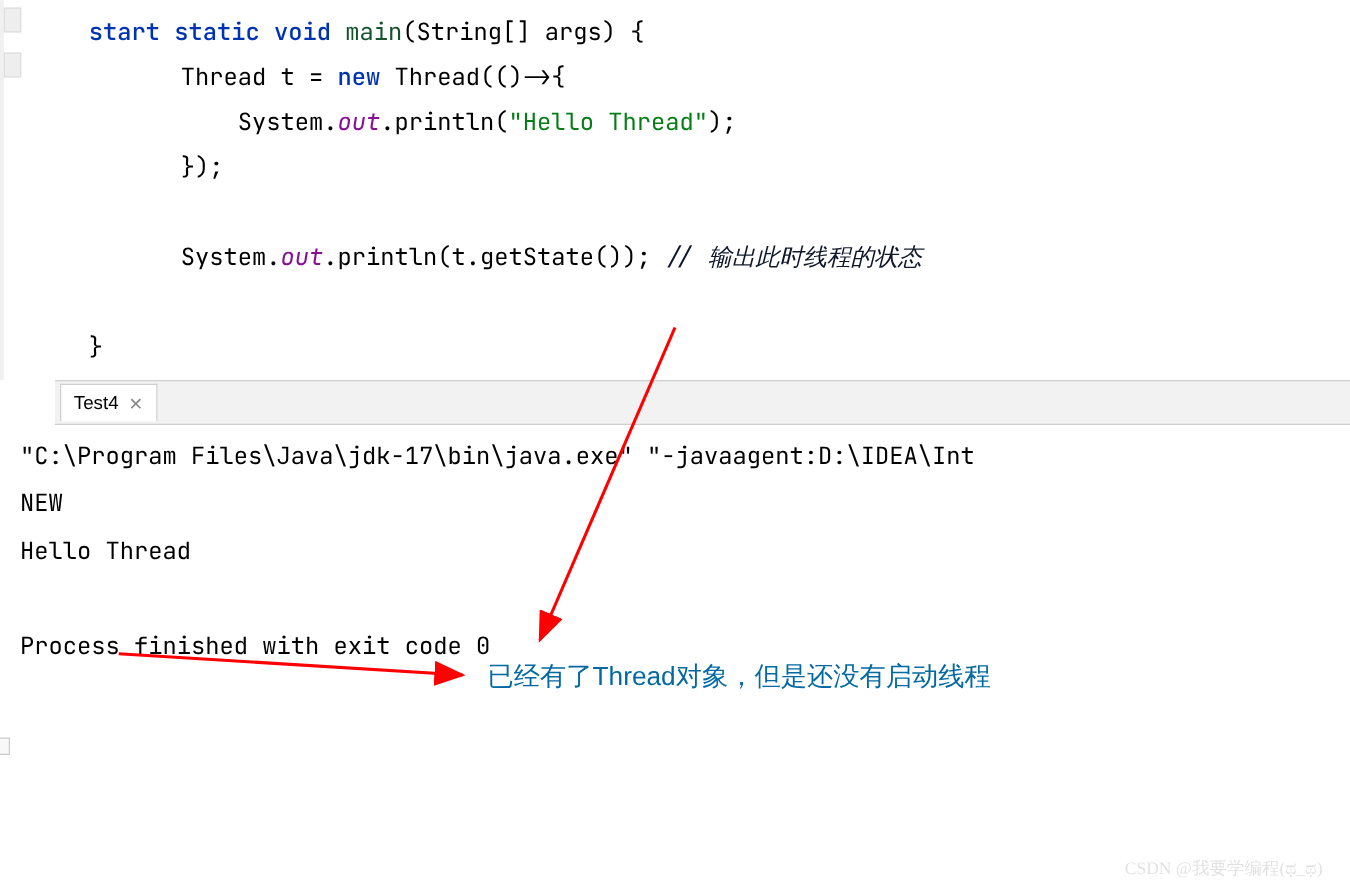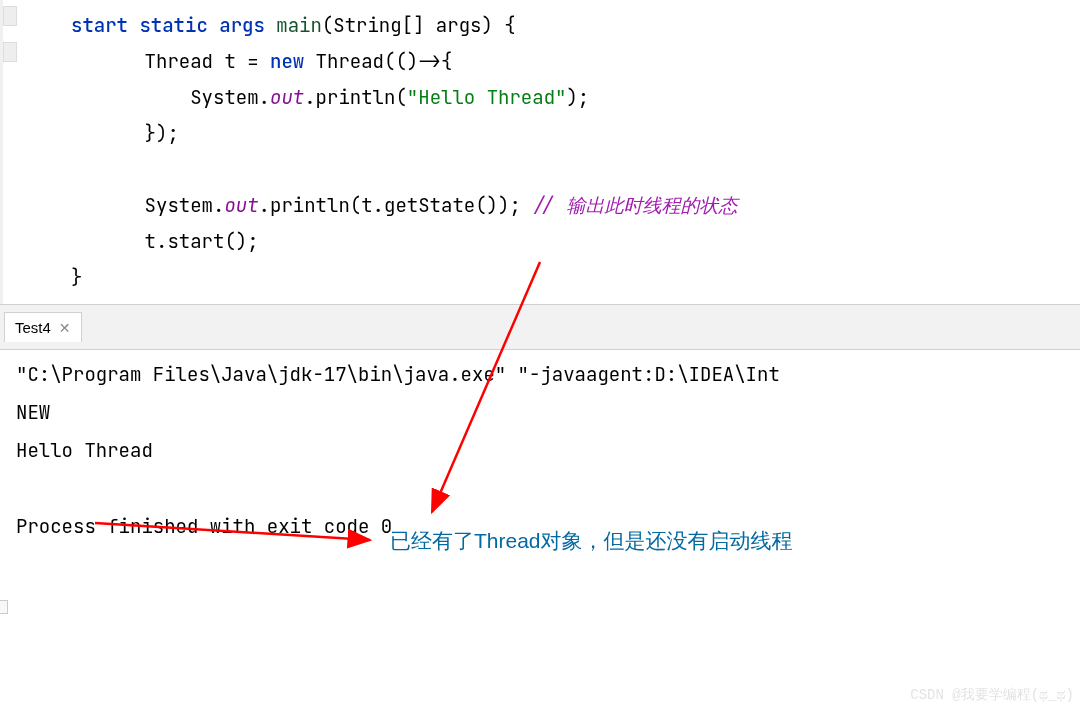--- a/index.html
+++ b/index.html
@@ -28,29 +28,30 @@
     }
     .code-line {
       line-height: 36px;
       white-space: pre;
       padding-left: 24px;
     }
     .kw { color: #0033b3; font-weight: 500; }
     .method-decl { color: #14532d; }
     .field-static { color: #871094; font-style: italic; }
     .string { color: #067d17; }
-    .comment { color: #a21caf; font-style: italic; }
+    .comment { color: #0f172a; font-style: italic; }
     .tab-bar {
       background: #f2f2f2;
       border-top: 1px solid #d0d0d0;
       border-bottom: 1px solid #d0d0d0;
-      height: 46px;
+      height: 36px;
       display: flex;
       align-items: center;
       padding-left: 4px;
+      margin-left: 44px;
     }
     .tab {
       background: #ffffff;
       padding: 6px 10px;
       border: 1px solid #d0d0d0;
       border-bottom: none;
       font-family: -apple-system, "Segoe UI", sans-serif;
       font-size: 15px;
       display: flex;
       align-items: center;
@@ -72,24 +73,24 @@
     .annotation-text {
       position: absolute;
       color: #0369a1;
       font-family: "Microsoft YaHei", sans-serif;
       font-size: 21px;
       left: 390px;
       top: 527px;
     }
     .watermark {
       position: absolute;
-      right: 6px;
+      right: 22px;
       bottom: 4px;
       color: rgba(0,0,0,0.12);
-      font-family: Liberation Mono, monospace;
+      font-family: Liberation Serif, serif;
       font-size: 14px;
     }
     svg.overlay {
       position: absolute;
       top: 0;
       left: 0;
       width: 1080px;
       height: 708px;
       pointer-events: none;
     }
@@ -102,27 +103,27 @@
       background: #f8f8f8;
     }
   </style>
 </head>
 <body>
 
 <div class="editor-area">
   <div class="gutter-mark" style="top:6px;"></div>
   <div class="gutter-mark" style="top:42px;"></div>
 
-  <div class="code-line"><span style="padding-left:28px;"></span><span class="kw">start</span> <span class="kw">static</span> <span class="kw">args</span> <span class="method-decl">main</span><span>(String[] args) {</span></div>
+  <div class="code-line"><span style="padding-left:28px;"></span><span class="kw">start</span> <span class="kw">static</span> <span class="kw">void</span> <span class="method-decl">main</span><span>(String[] args) {</span></div>
   <div class="code-line"><span style="padding-left:56px;"></span><span>    Thread t = </span><span class="kw">new</span><span> Thread(()-&gt;{</span></div>
   <div class="code-line"><span style="padding-left:56px;"></span><span>        System.</span><span class="field-static">out</span><span>.println(</span><span class="string">"Hello Thread"</span><span>);</span></div>
   <div class="code-line"><span style="padding-left:56px;"></span><span>    });</span></div>
   <div class="code-line"><span></span>&nbsp;</div>
   <div class="code-line"><span style="padding-left:56px;"></span><span>    System.</span><span class="field-static">out</span><span>.println(t.getState()); </span><span class="comment">// 输出此时线程的状态</span></div>
-  <div class="code-line"><span style="padding-left:56px;"></span><span>    t.start();</span></div>
+  <div class="code-line"><span style="padding-left:56px;"></span></div>
   <div class="code-line"><span style="padding-left:28px;"></span><span>}</span></div>
 </div>
 
 <div class="tab-bar">
   <div class="tab">
     <span>Test4</span>
     <span class="tab-close">✕</span>
   </div>
 </div>
 

